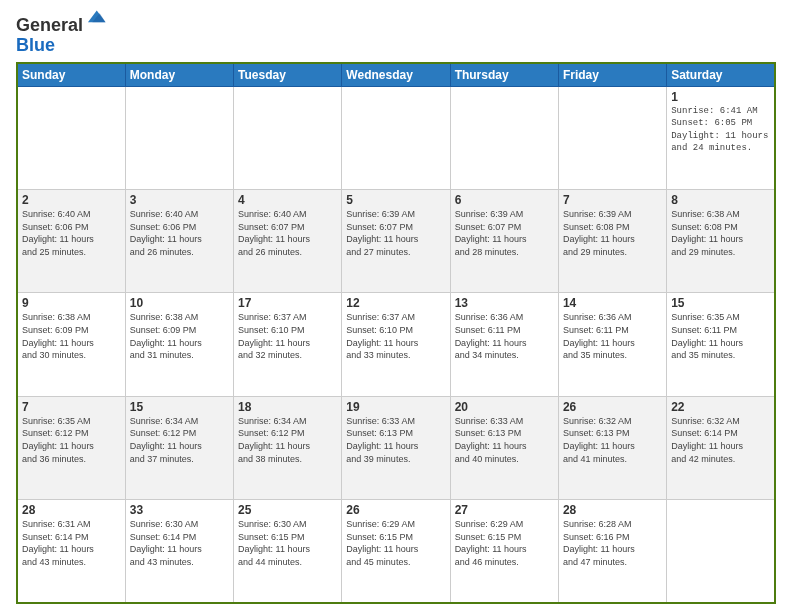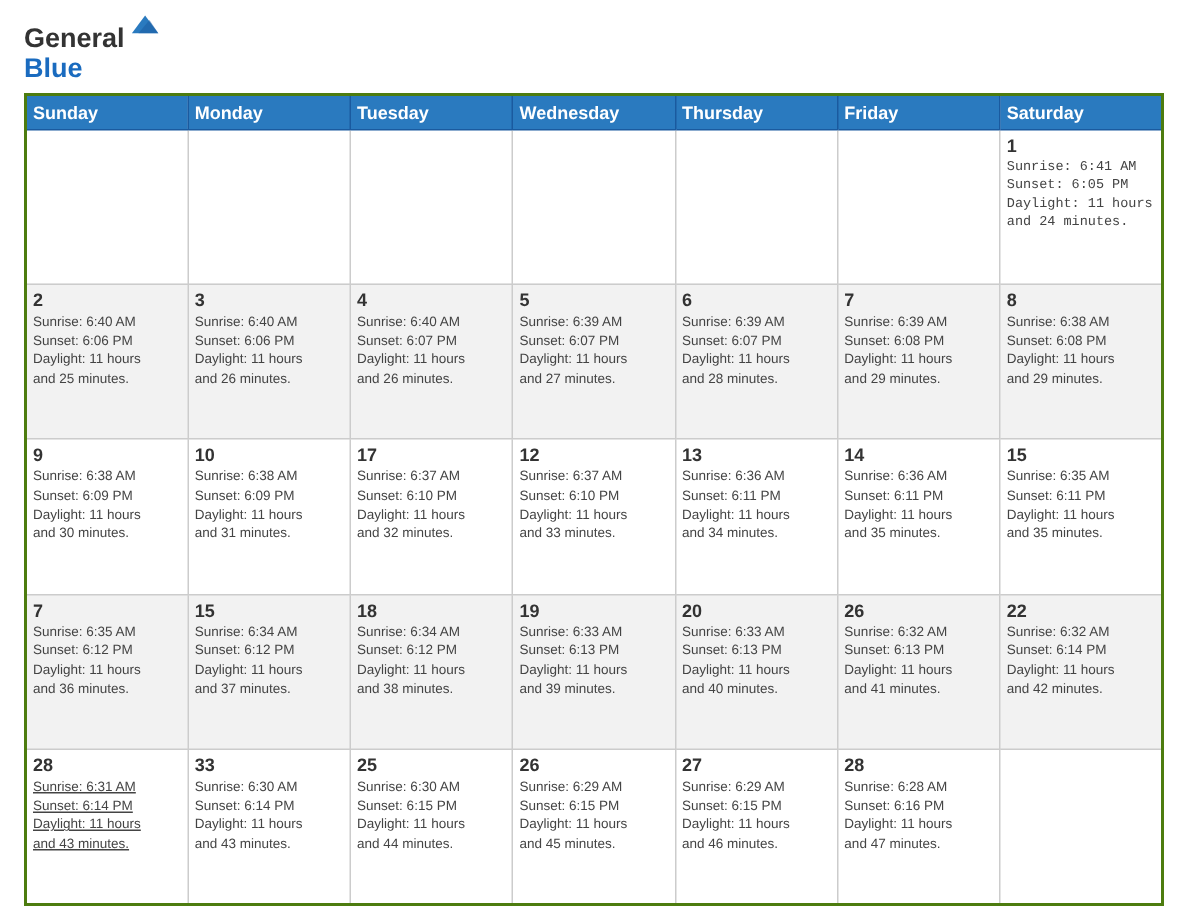--- a/index.html
+++ b/index.html
@@ -308,21 +308,21 @@
             <span class="day-num">22</span>
             <div class="day-info" style="white-space: pre-line;">Sunrise: 6:32 AM
 Sunset: 6:14 PM
 Daylight: 11 hours
 and 42 minutes.</div>
           </td>
         </tr>
         <tr>
           <td>
             <span class="day-num">28</span>
-            <div class="day-info" style="white-space: pre-line; text-decoration: underline;">Sunrise: 6:31 AM
+            <div class="day-info" style="white-space: pre-line;">Sunrise: 6:31 AM
 Sunset: 6:14 PM
 Daylight: 11 hours
 and 43 minutes.</div>
           </td>
           <td>
             <span class="day-num">33</span>
             <div class="day-info" style="white-space: pre-line;">Sunrise: 6:30 AM
 Sunset: 6:14 PM
 Daylight: 11 hours
 and 43 minutes.</div>

